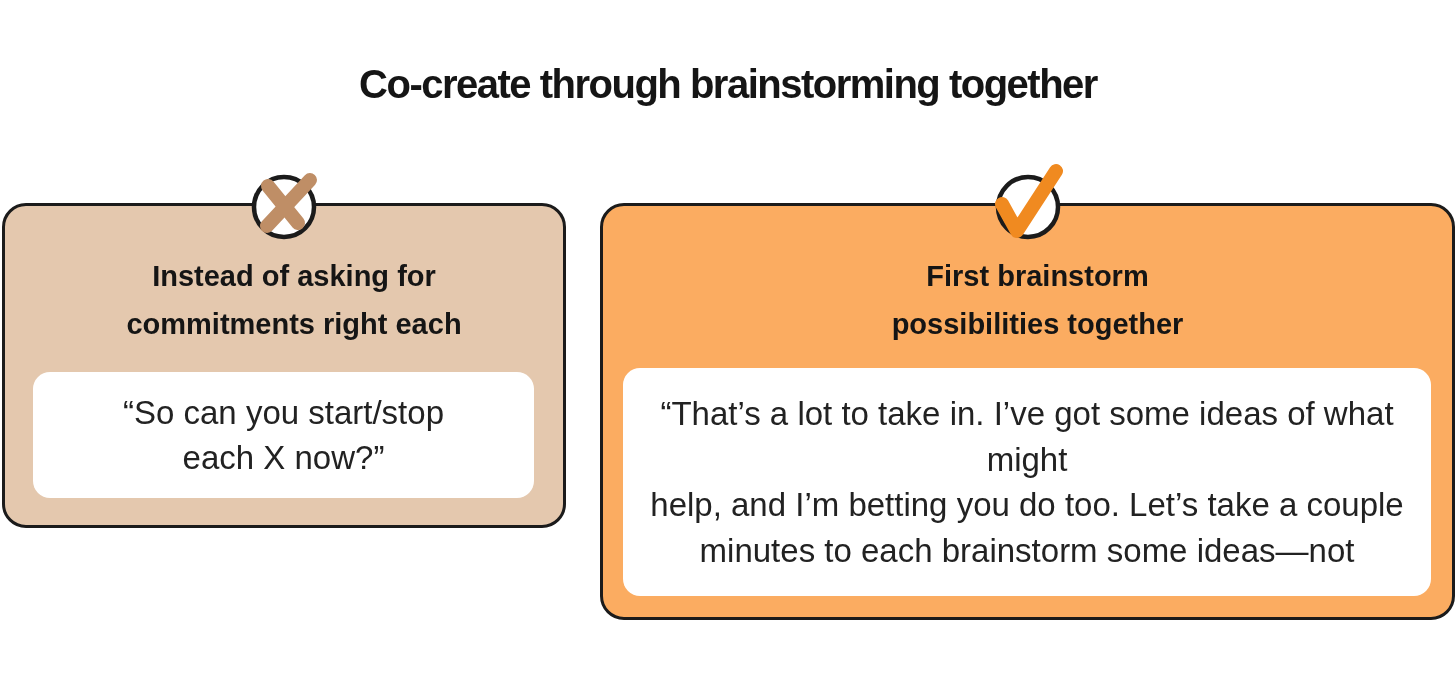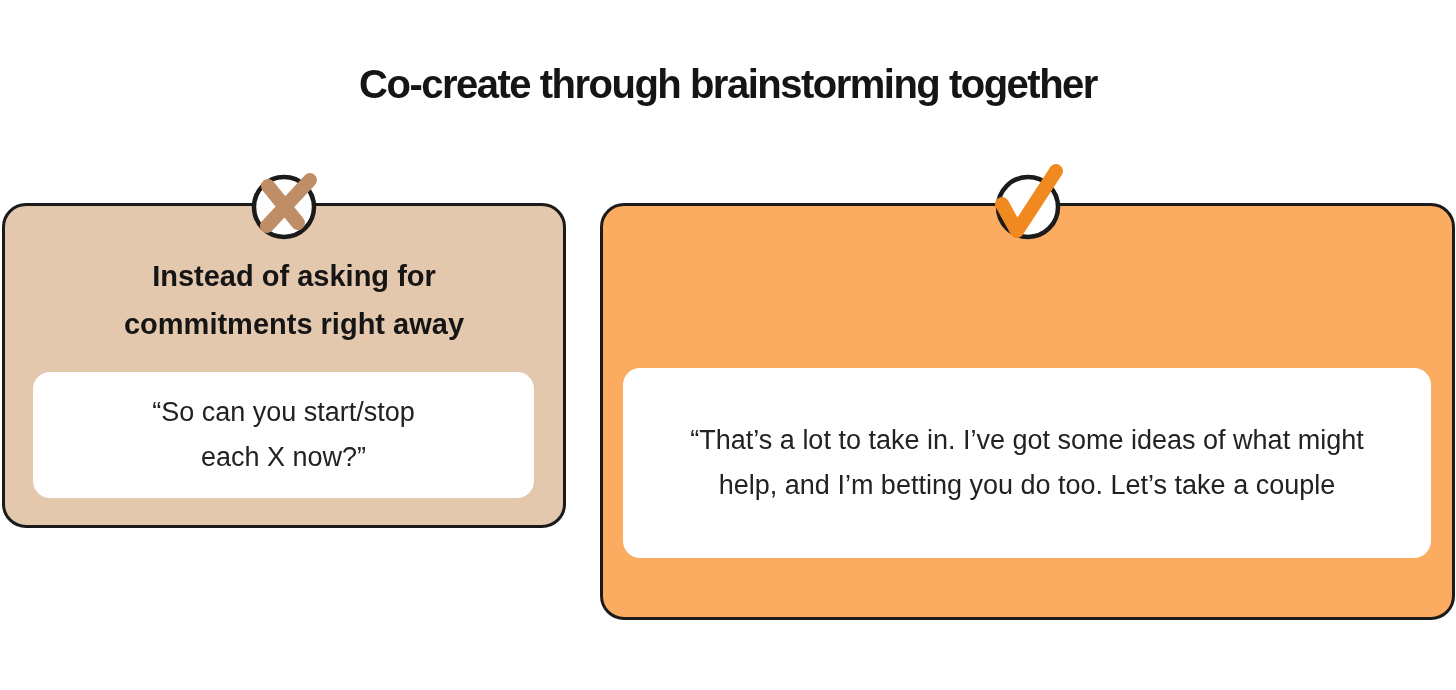--- a/index.html
+++ b/index.html
@@ -94,26 +94,26 @@
   .card-left .quote-box {
     left: 28px;
     top: 166px;
     width: 501px;
     height: 126px;
   }
   .card-right .quote-box {
     left: 20px;
     top: 162px;
     width: 808px;
-    height: 190px;
+    height: 228px;
   }
   .quote-text {
     margin: 8px;
     text-align: center;
-    font-size: 27px;
+    font-size: 33px;
     line-height: 45.5px;
     font-weight: normal;
     color: var(--quote_text, #222222);
   }
   .quote-text span { display: block; }
 </style>
 </head>
 <body>
 
 <h1 class="page-title">Co-create through brainstorming together</h1>
@@ -121,36 +121,41 @@
 <section class="card card-left">
   <span class="badge">
     <svg viewBox="0 0 96 96" aria-hidden="true">
       <circle cx="48" cy="48" r="30"></circle>
       <path class="x-stroke" d="M31 67 L74 21"></path>
       <path class="x-stroke" d="M32 27 L62 64"></path>
     </svg>
   </span>
   <h2 class="card-heading">
     <span>Instead of asking for</span>
-    <span>commitments right away</span>
+    <span>commitments right each</span>
   </h2>
   <div class="quote-box">
     <p class="quote-text">
       <span>“So can you start/stop</span>
       <span>each X now?”</span>
     </p>
   </div>
 </section>
 
 <section class="card card-right">
   <span class="badge">
     <svg viewBox="0 0 96 96" aria-hidden="true">
       <circle cx="48" cy="48" r="30"></circle>
       <path class="check-stroke" d="M22 45 L37 72 L76 12"></path>
     </svg>
   </span>
+  <h2 class="card-heading">
+    <span>First brainstorm</span>
+    <span>possibilities together</span>
+  </h2>
   <div class="quote-box">
     <p class="quote-text">
       <span>“That’s a lot to take in. I’ve got some ideas of what might</span>
       <span>help, and I’m betting you do too. Let’s take a couple</span>
+      <span>minutes to each brainstorm some ideas—not</span>
     </p>
   </div>
 </section>
 
 </body></html>

